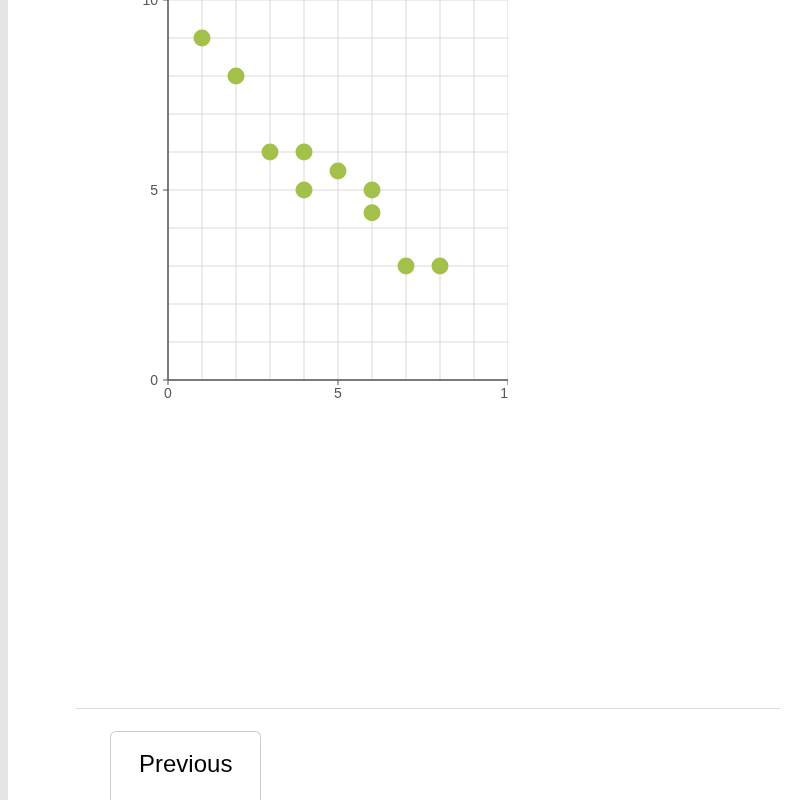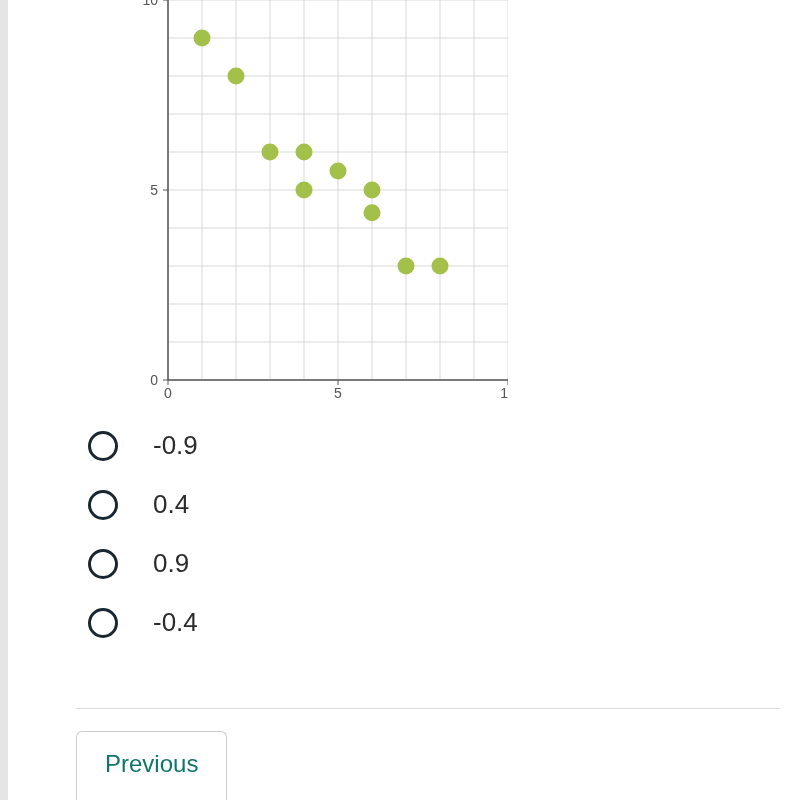--- a/index.html
+++ b/index.html
@@ -57,24 +57,25 @@
       justify-content: space-between;
       border-top: 1px solid #ddd;
       padding-top: 22px;
     }
     .nav-btn {
       border: 1px solid #ccc;
       border-radius: 6px 6px 0 0;
       border-bottom: none;
       background: #fff;
       font-size: 24px;
-      color: #0f766e;
+      color: #000000;
       padding: 18px 28px 22px 28px;
       cursor: pointer;
       font-family: inherit;
+      margin-left: 34px;
     }
   </style>
 </head>
 <body>
 
 <div class="content">
   <div class="chart-container">
     <svg class="chart-svg" id="chart-svg" width="400" height="400">
         <line x1="60" x2="60" y1="0" y2="380" stroke="#d9d9d9" stroke-width="1"></line>
         <line x1="60" x2="400" y1="380" y2="380" stroke="#d9d9d9" stroke-width="1"></line>
@@ -118,35 +119,17 @@
         <circle cx="196" cy="152" r="8.5" fill="#a3c14a"></circle>
         <circle cx="196" cy="190" r="8.5" fill="#a3c14a"></circle>
         <circle cx="230" cy="170.99999999999997" r="8.5" fill="#a3c14a"></circle>
         <circle cx="264" cy="190" r="8.5" fill="#a3c14a"></circle>
         <circle cx="264" cy="212.79999999999998" r="8.5" fill="#a3c14a"></circle>
         <circle cx="298" cy="266" r="8.5" fill="#a3c14a"></circle>
         <circle cx="332" cy="266" r="8.5" fill="#a3c14a"></circle>
       </svg>
   </div>
 
-  <div class="options" id="options-root">
-  <div class="option-row">
-        <div class="radio-circle"></div>
-        <span class="option-label">-0.9</span>
-      </div>
-      <div class="option-row">
-        <div class="radio-circle"></div>
-        <span class="option-label">0.4</span>
-      </div>
-      <div class="option-row">
-        <div class="radio-circle"></div>
-        <span class="option-label">0.9</span>
-      </div>
-      <div class="option-row">
-        <div class="radio-circle"></div>
-        <span class="option-label">-0.4</span>
-      </div>
-    </div>
 </div>
 
 <div class="nav-row">
   <button class="nav-btn">Previous</button>
 </div>
 
 </body></html>

